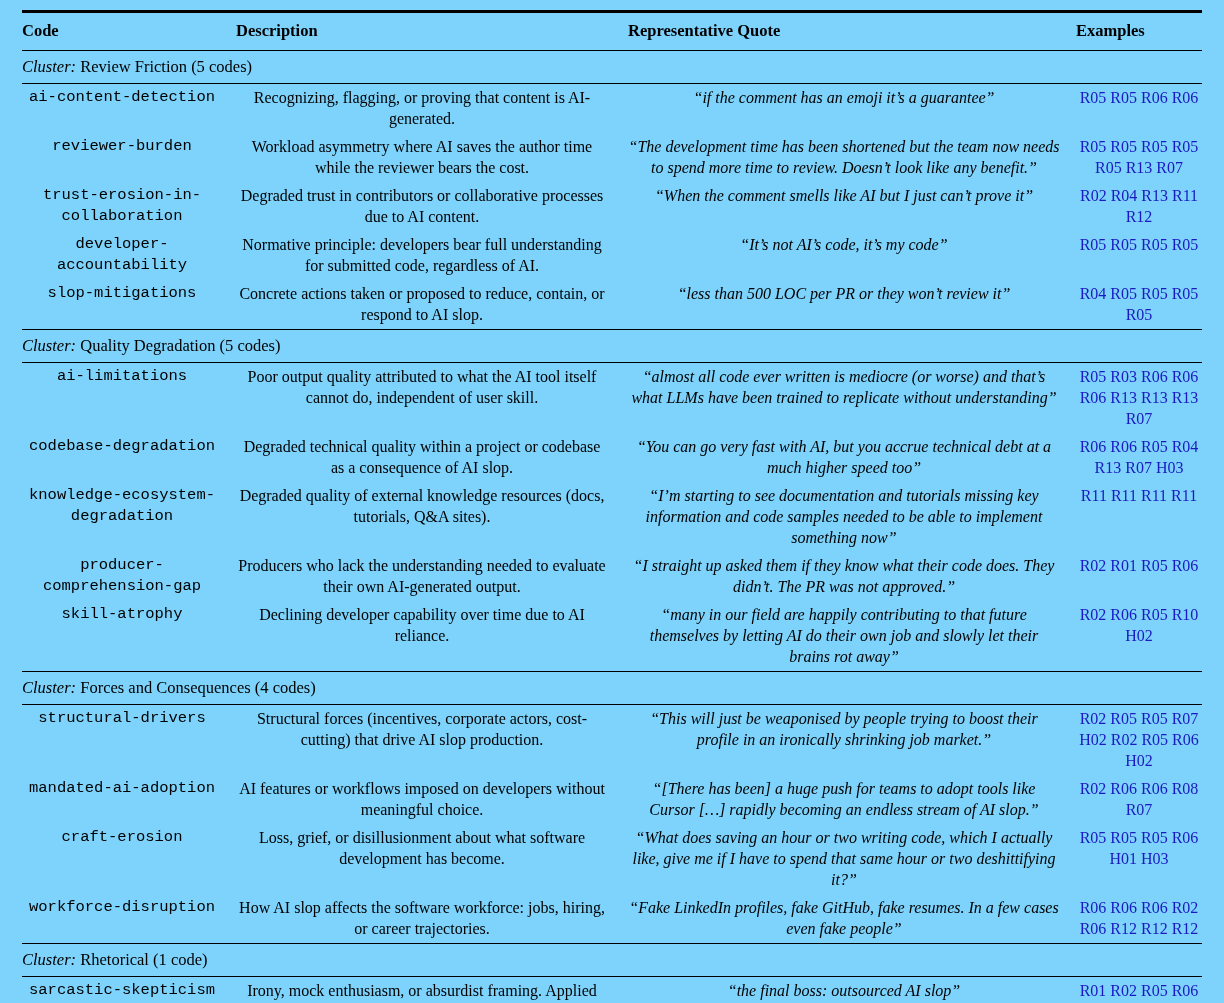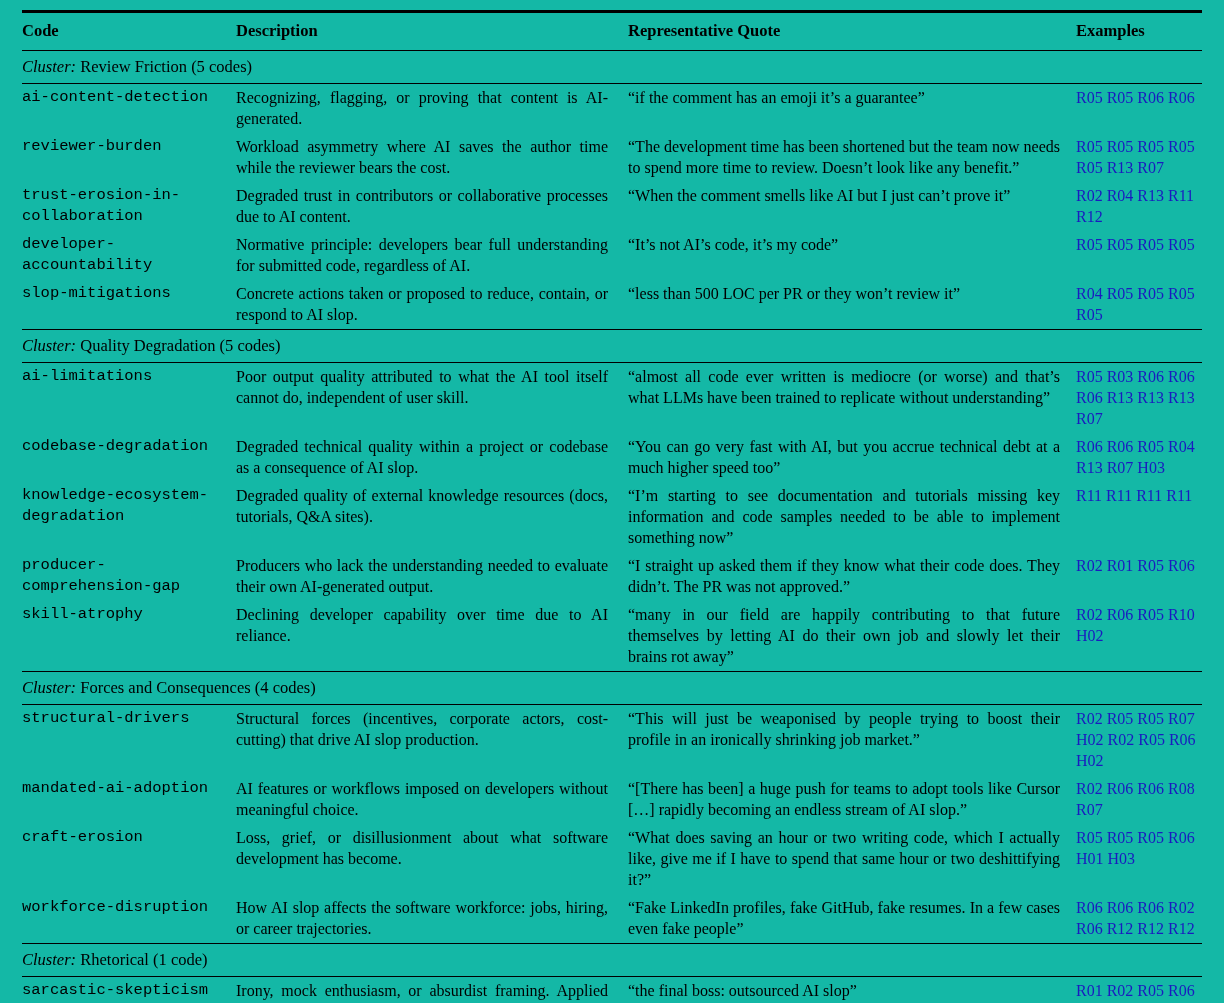--- a/index.html
+++ b/index.html
@@ -6,21 +6,21 @@
     margin: 0;
     padding: 0;
     background: #ffffff;
     color: #000000;
   }
   .page {
     width: 1224px;
     height: 1003px;
     box-sizing: border-box;
     padding: 10px 20px 0 22px;
-    background: #14b8a6;
+    background: #7dd3fc;
     font-family: "Liberation Serif", serif;
     font-size: 16px;
     line-height: 21px;
     overflow: hidden;
   }
   table.coding-table {
     width: 1180px;
     border-collapse: collapse;
     table-layout: fixed;
     border-top: 3px solid #000;
@@ -44,33 +44,35 @@
     border-bottom: 1.6px solid #000;
     padding: 5px 0 6px 0;
     font-size: 16.5px;
   }
   .cl-word { font-style: italic; text-align: right; }
   .cl-name { font-weight: normal; }
 
   tr.code-row td {
     vertical-align: top;
     padding: 3px 0 4px 0;
+    text-align: center;
   }
   td.code {
     font-family: "Liberation Mono", monospace;
     font-size: 15.5px;
     line-height: 21px;
     padding-right: 14px !important;
     word-break: normal;
   }
   td.desc {
     text-align: justify;
     padding-right: 20px !important;
   }
   td.quote {
+    font-style: italic;
     text-align: justify;
     padding-right: 16px !important;
   }
   td.examples {
     line-height: 21px;
   }
 </style>
 </head>
 <body>
 

